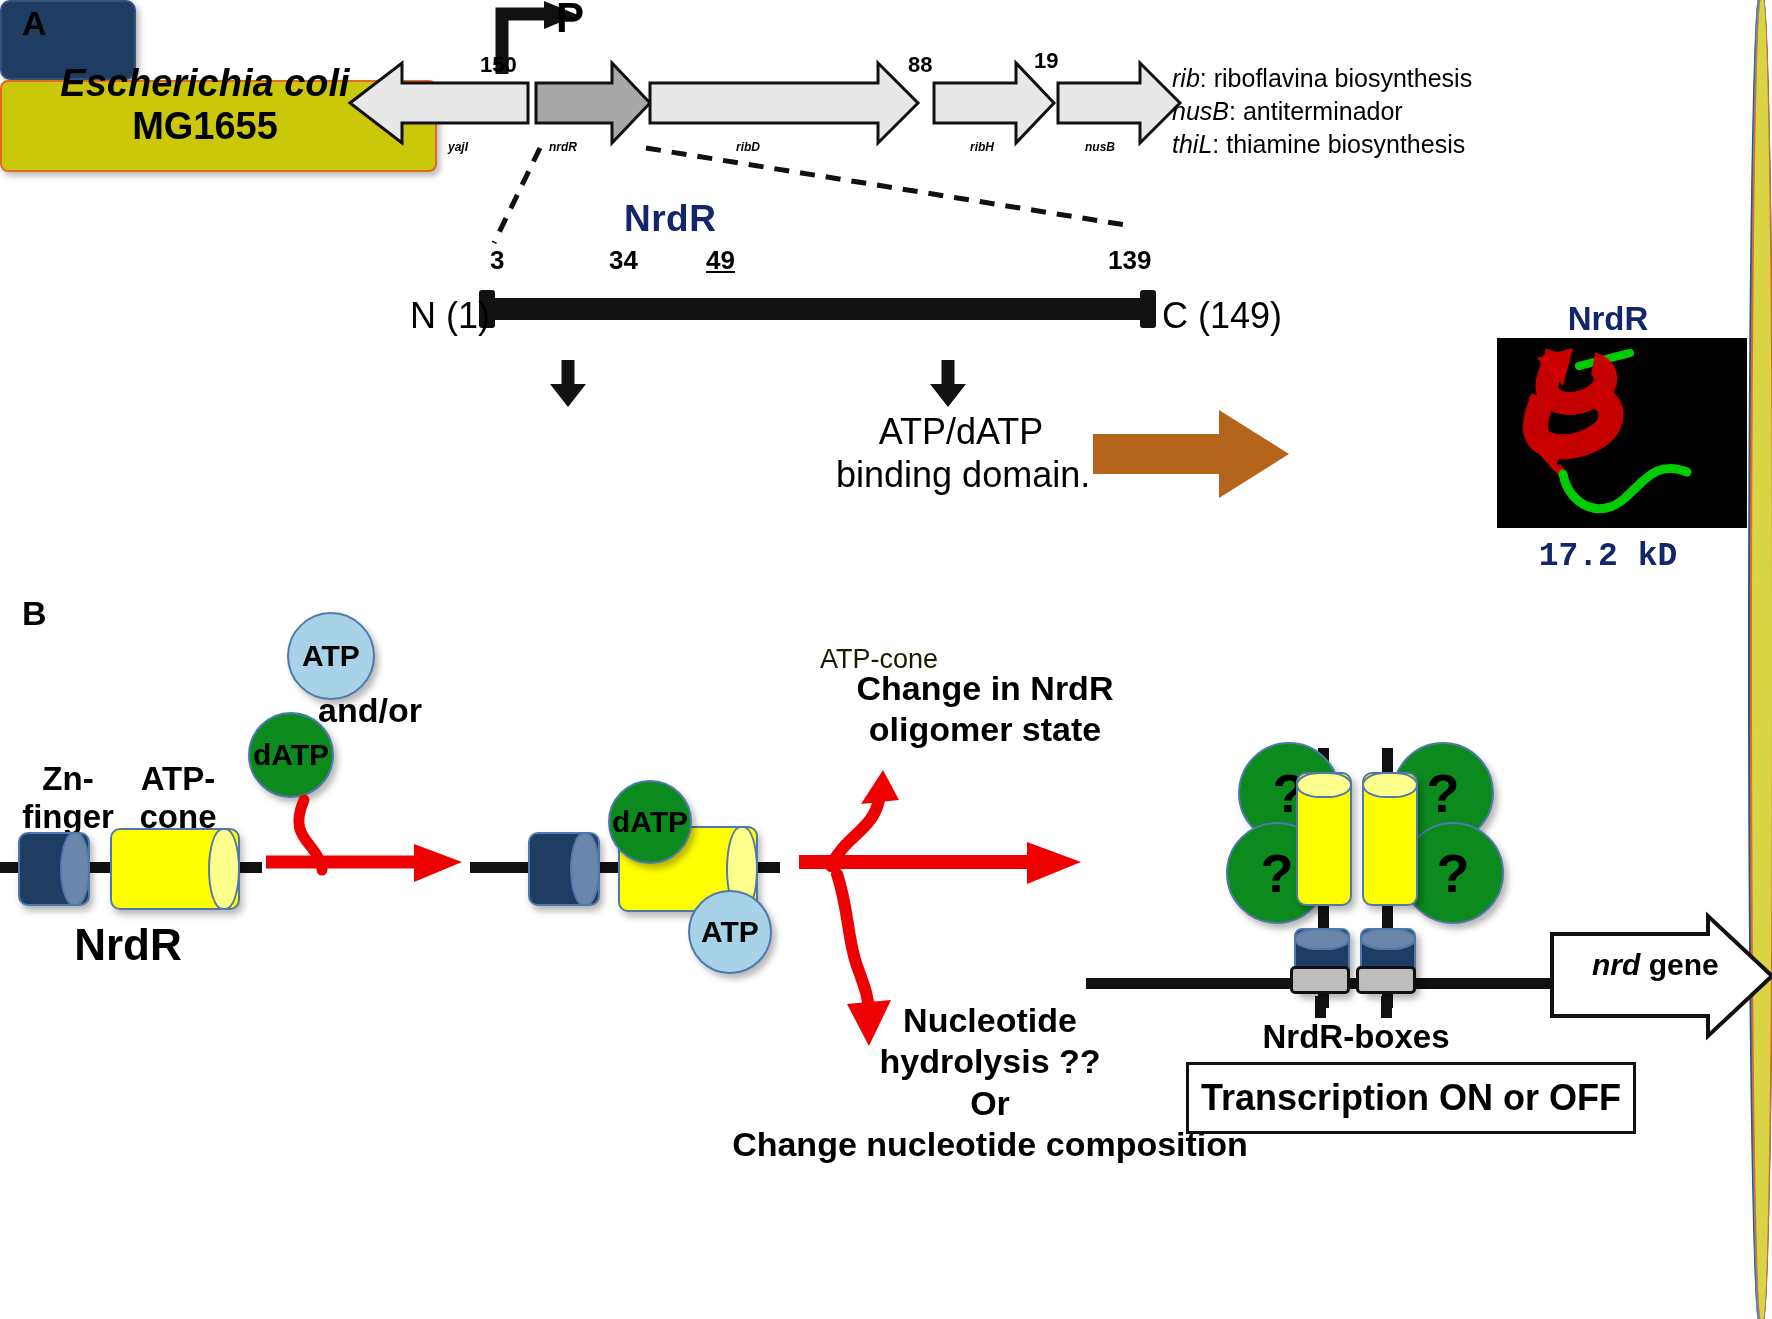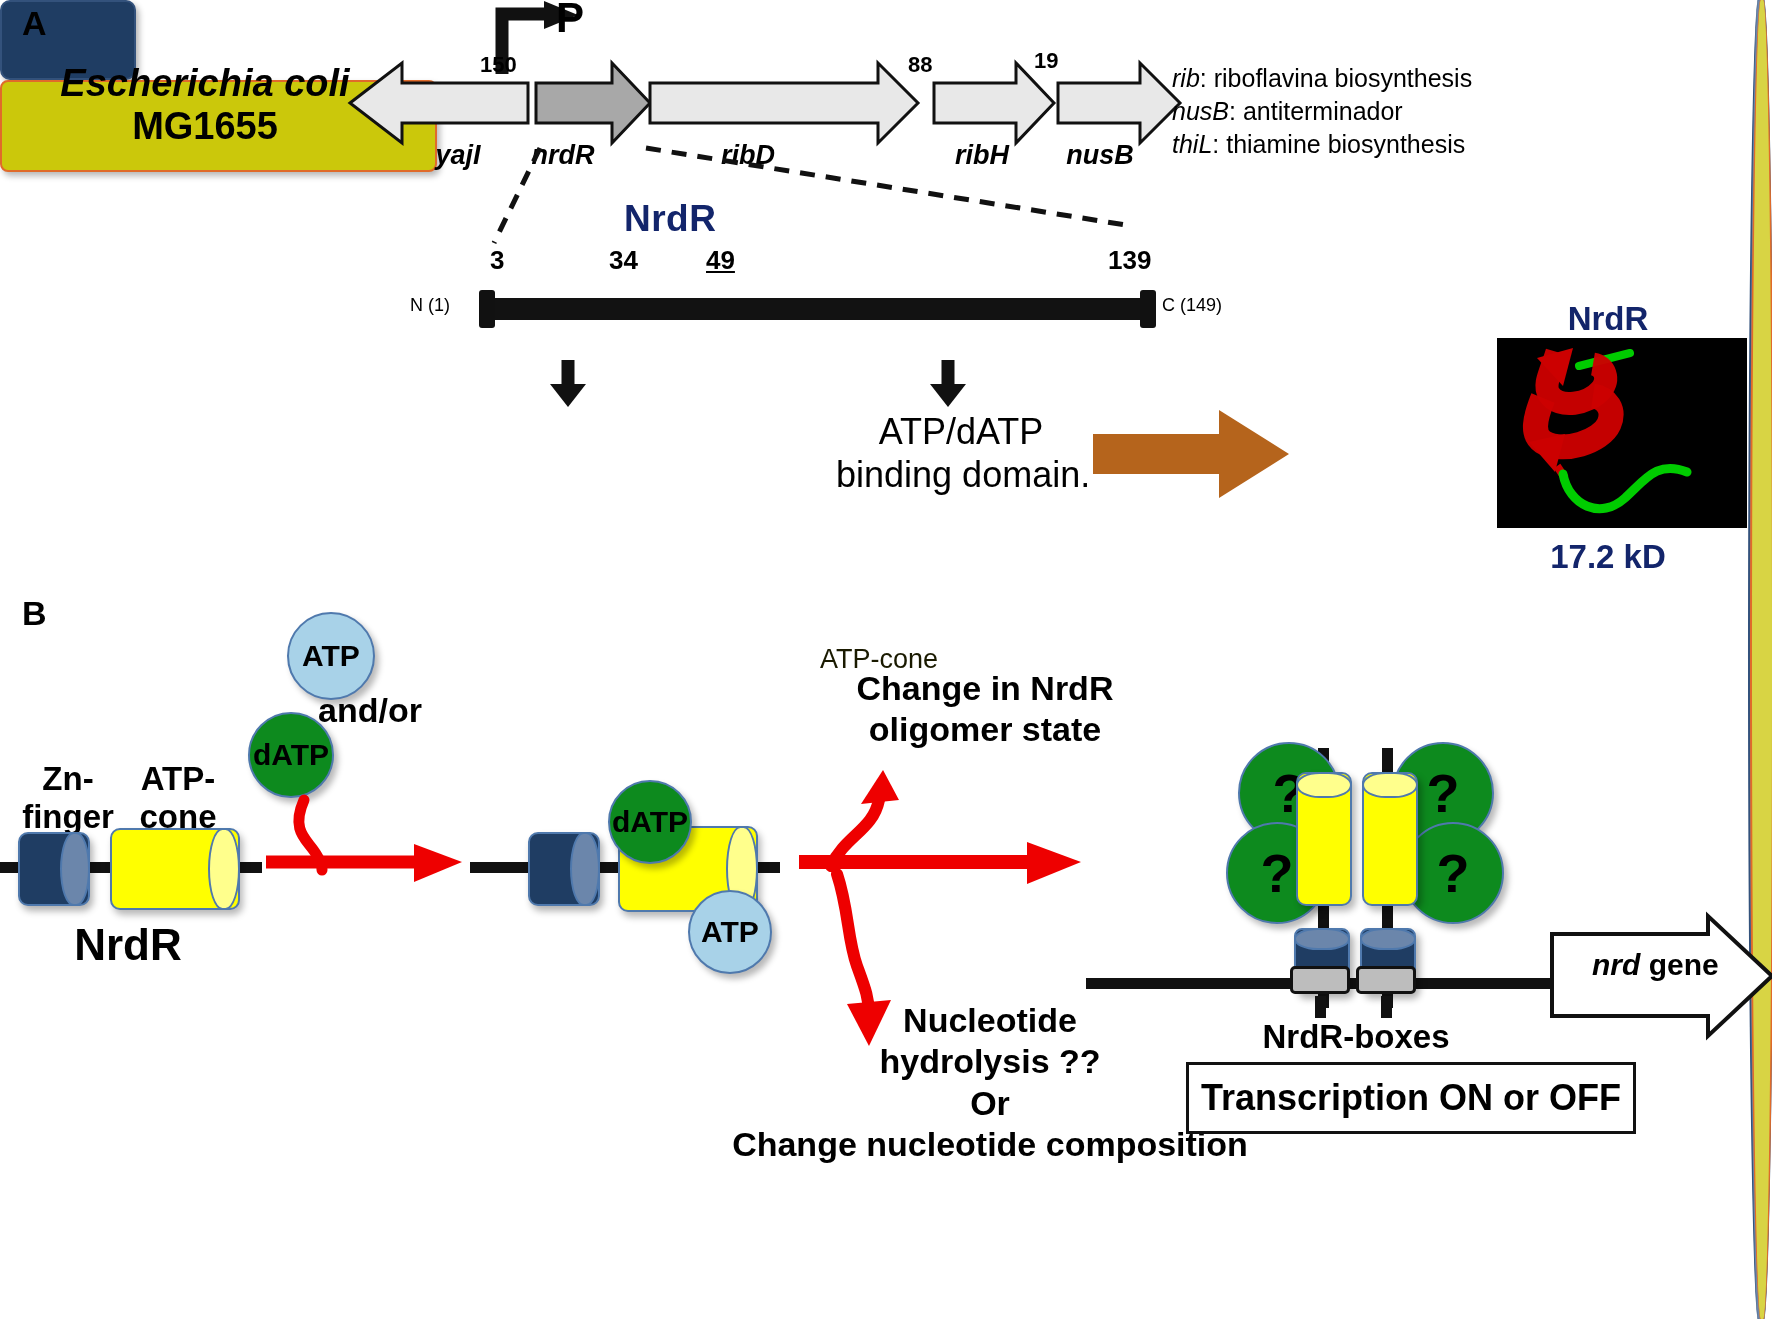--- a/index.html
+++ b/index.html
@@ -27,21 +27,21 @@
   .organism {
     font-size: 38px;
     font-weight: bold;
     line-height: 1.12;
     text-align: center;
   }
   .organism .sp { font-style: italic; }
 
   .gene-label {
     position: absolute;
-    font-size: 27px;
+    font-size: 12px;
     font-style: italic;
     font-weight: bold;
     text-align: center;
     white-space: nowrap;
   }
   .gap-num {
     position: absolute;
     font-size: 22px;
     font-weight: bold;
   }
@@ -69,21 +69,21 @@
     letter-spacing: 0.5px;
   }
   .res-num {
     position: absolute;
     font-size: 26px;
     font-weight: 600;
     font-family: "Liberation Sans", sans-serif;
   }
   .term-label {
     position: absolute;
-    font-size: 18px;
+    font-size: 36px;
     white-space: nowrap;
   }
   .backbone {
     position: absolute;
     background: #121212;
   }
   .zn-cyl {
     background: #1f3d63;
     border: 2px solid #33527c;
     border-radius: 10px;
@@ -138,20 +138,21 @@
     position: absolute;
     background: #000;
     overflow: hidden;
   }
   .kd-label {
     position: absolute;
     font-size: 33px;
     font-weight: bold;
     color: #13256b;
     text-align: center;
+    font-family: Liberation Mono, monospace;
   }
   .pdb-title {
     position: absolute;
     font-size: 33px;
     font-weight: bold;
     color: #13256b;
     text-align: center;
   }
 
   

